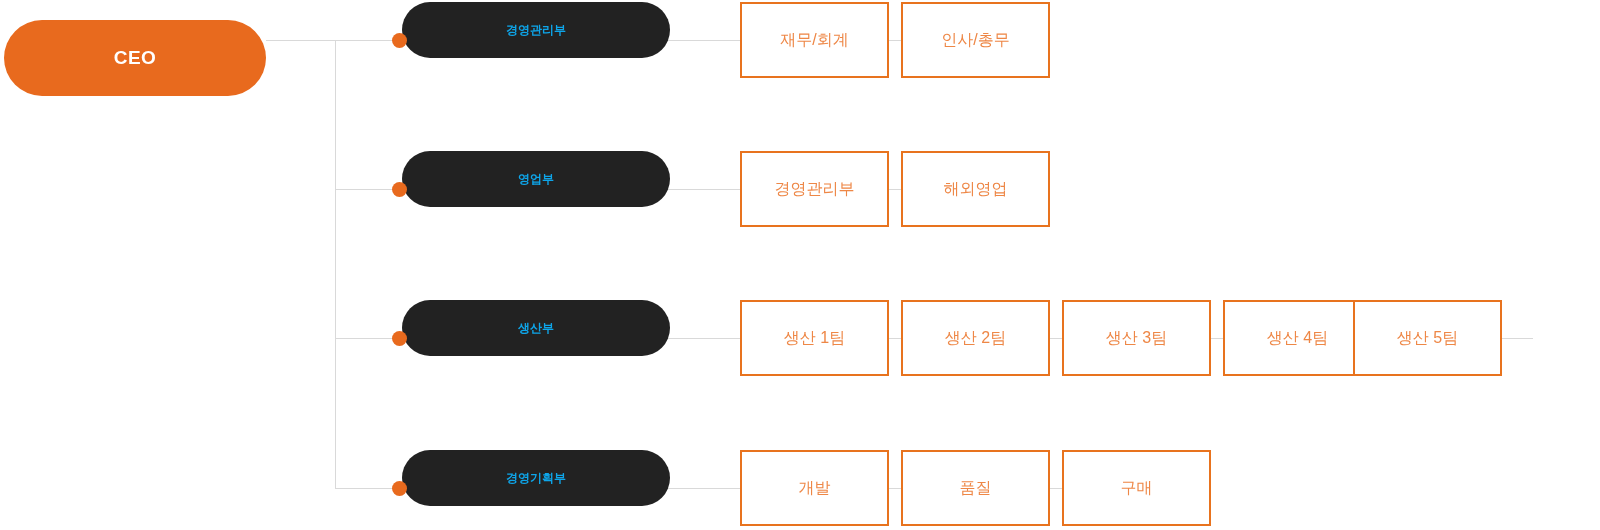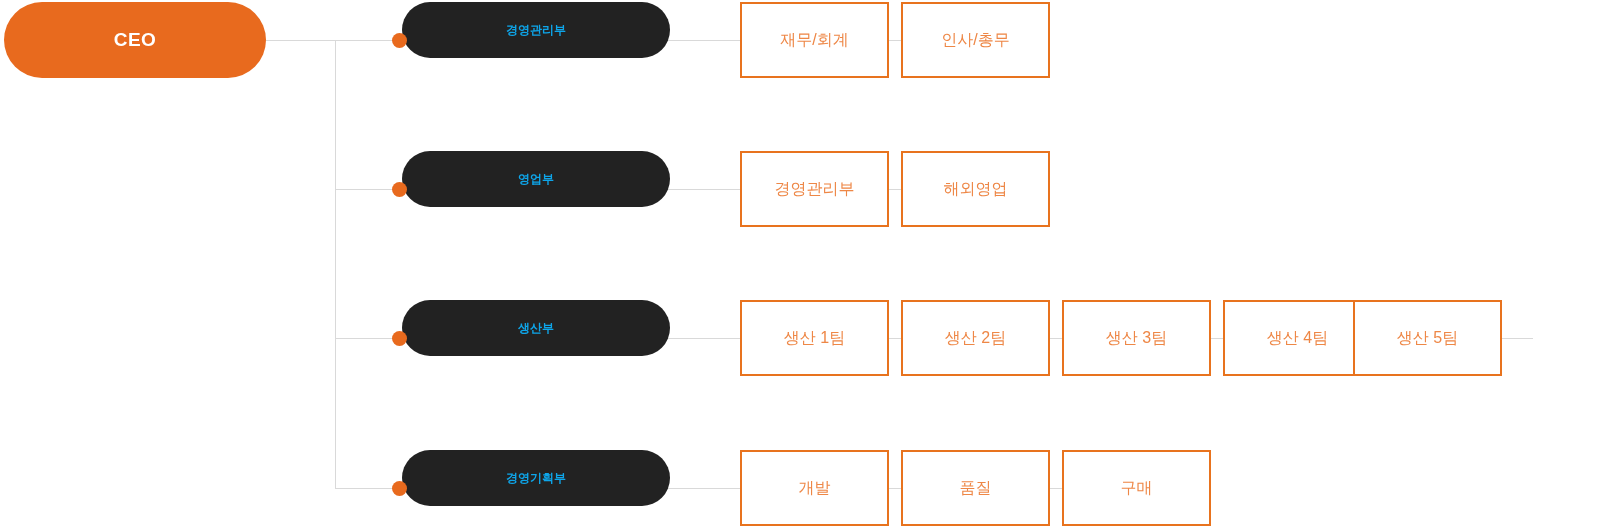--- a/index.html
+++ b/index.html
@@ -23,21 +23,21 @@
   .node{
     position:absolute;
     display:flex;align-items:center;justify-content:center;
     box-sizing:border-box;
     z-index:1;
     white-space:nowrap;
   }
   .pill-ceo{
     width:262px;height:76px;border-radius:38px;
     background:var(--accent);color:#ffffff;
-    font-size:19px;font-weight:600;letter-spacing:.5px;
+    font-size:19px;font-weight:600;letter-spacing:.5px;margin-top:18px;
   }
   .pill-dept{
     width:268px;height:56px;border-radius:38px;
     background:var(--dept-bg);color:#0ea5e9;
     font-size:12px;font-weight:600;
   }
   .team-box{
     width:149px;height:76px;
     background:#ffffff;
     border:2px solid var(--box-border);

